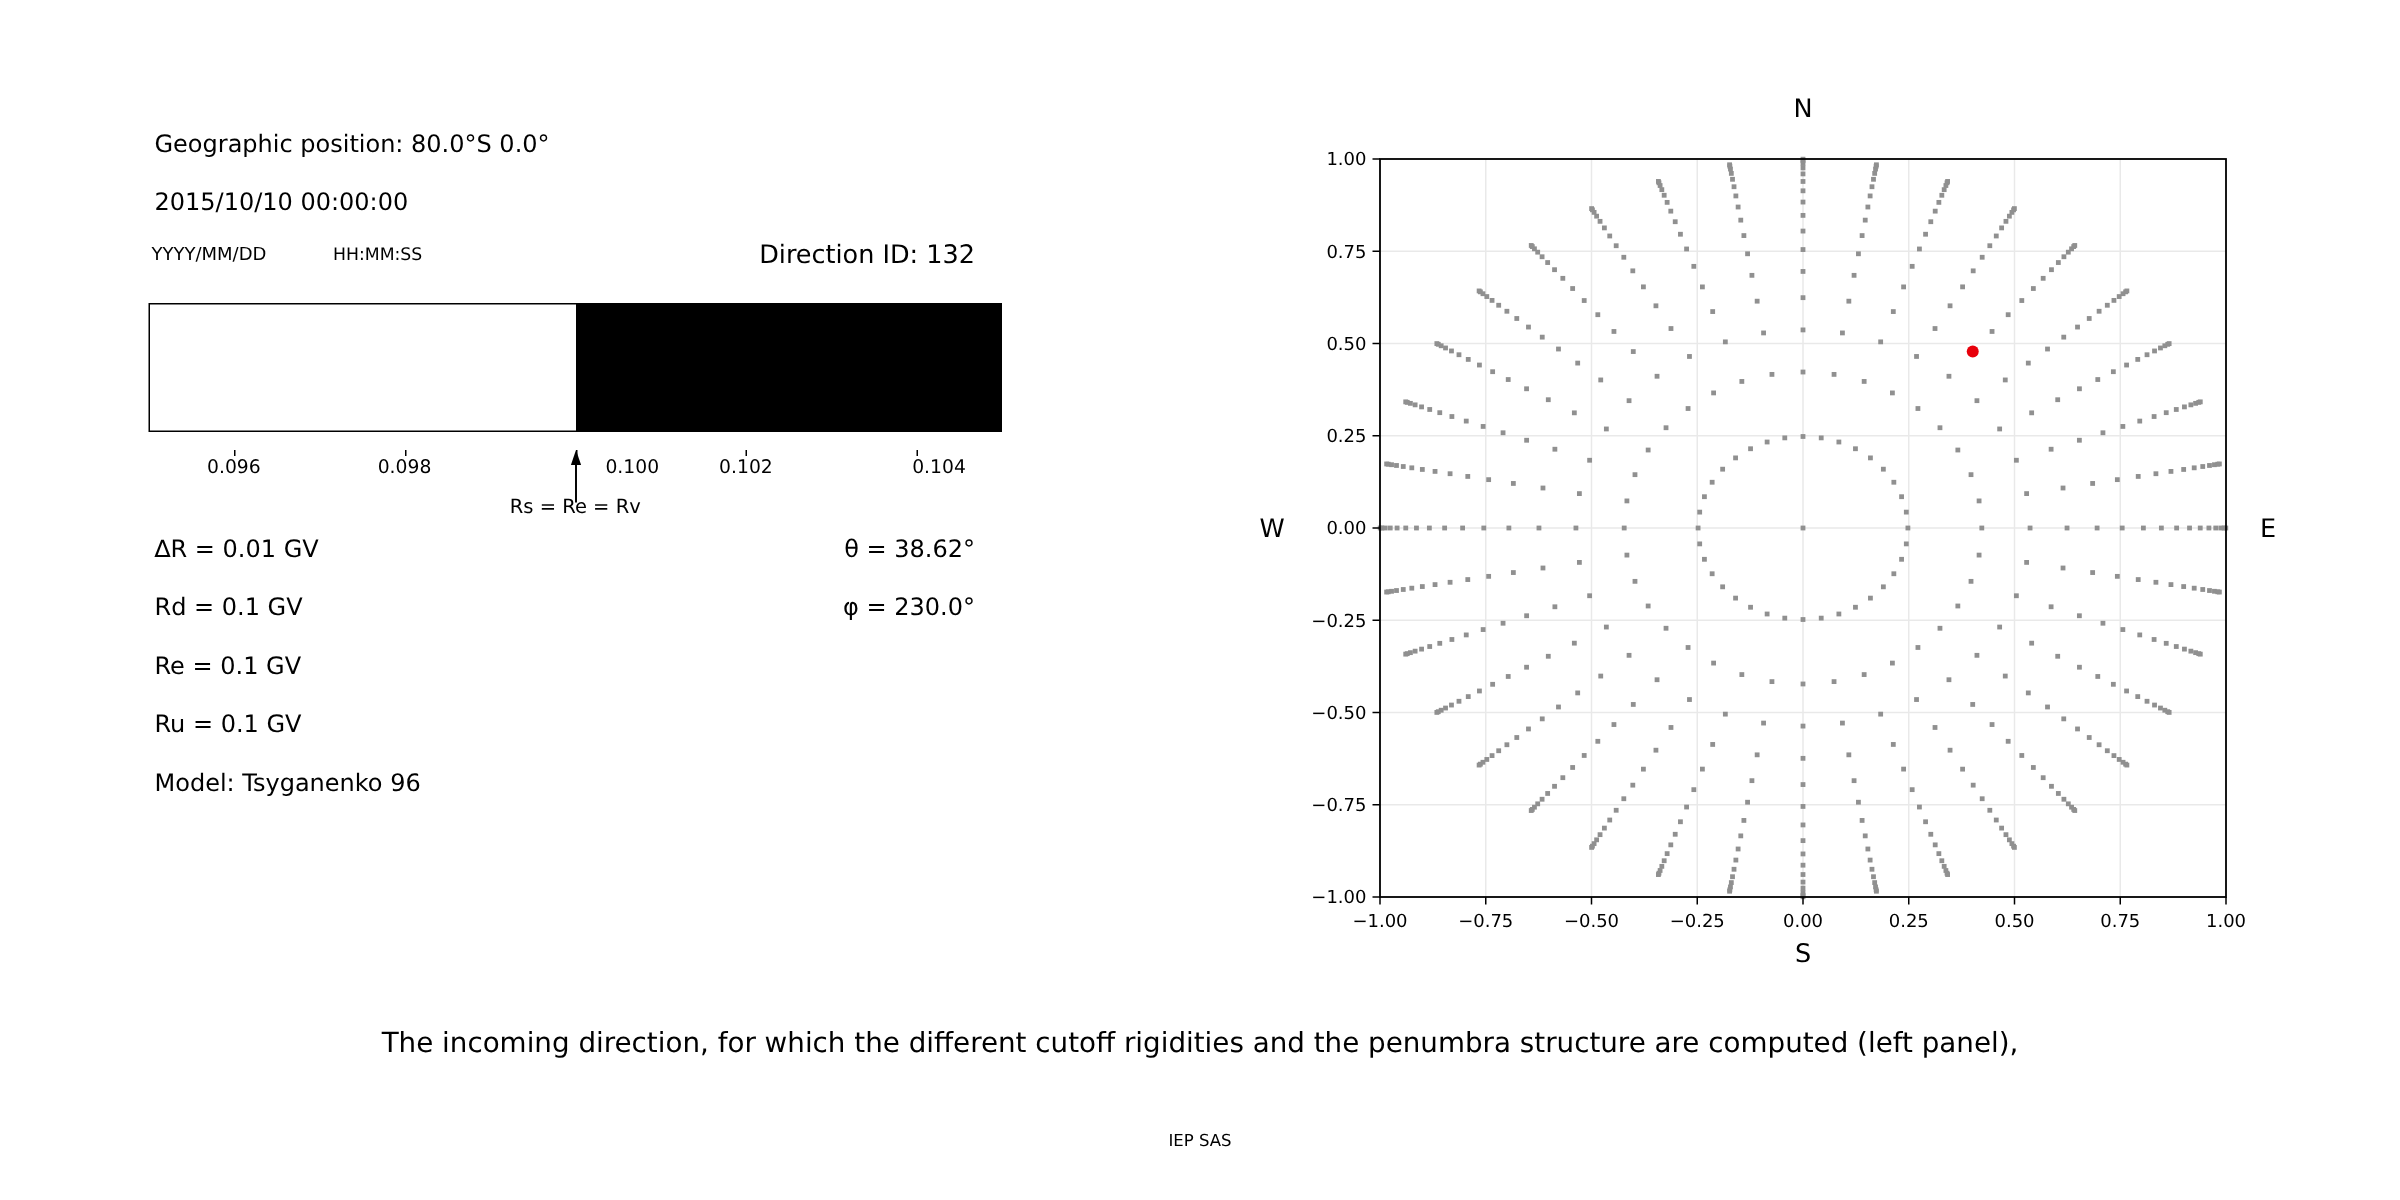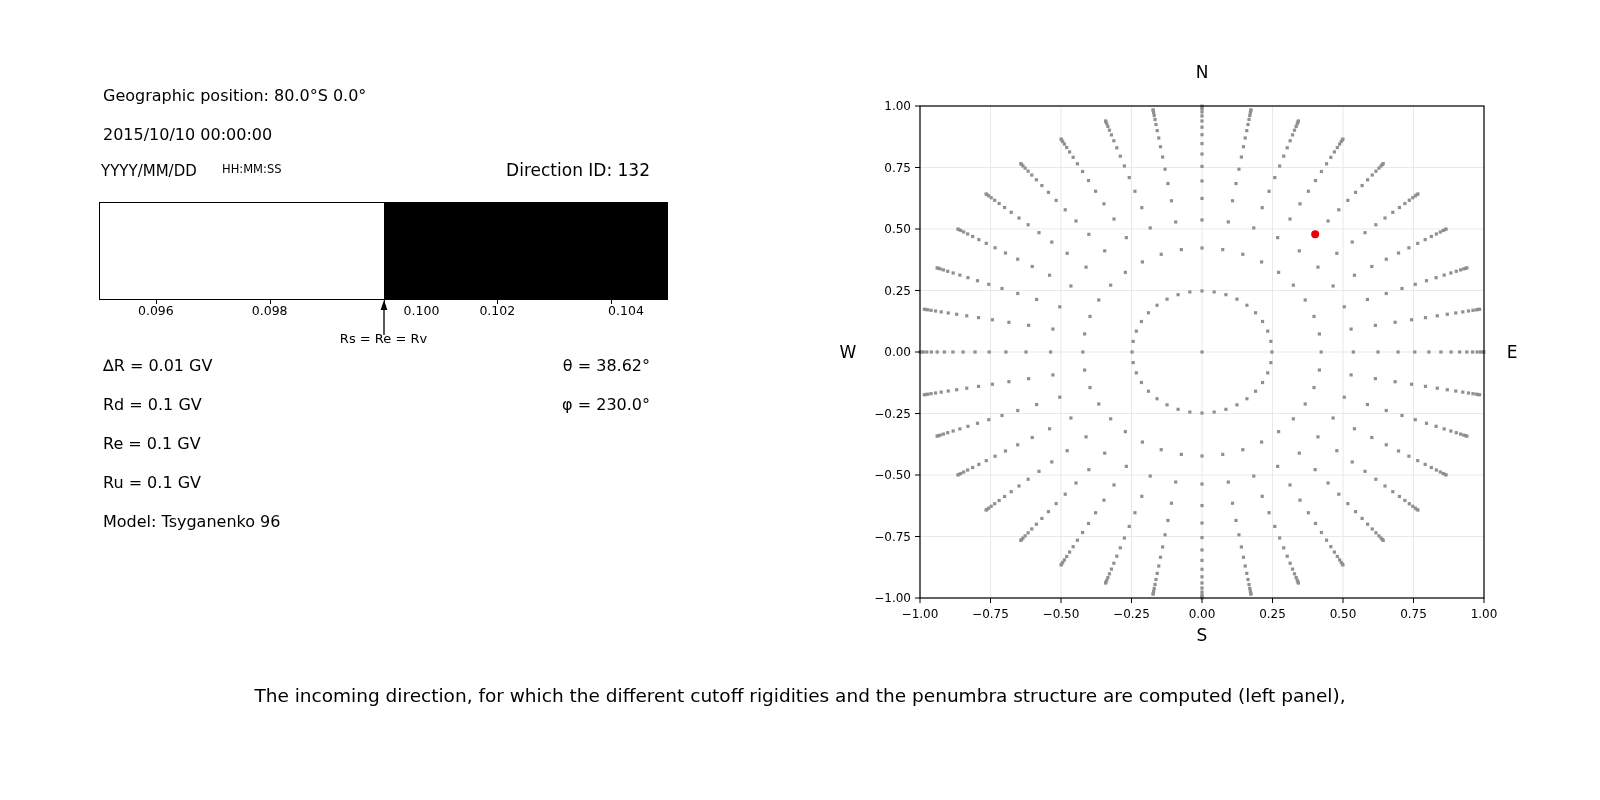--- a/index.html
+++ b/index.html
@@ -1,24 +1,24 @@
 <!DOCTYPE html>
 <html><head>
 <meta charset="utf-8">
 <style>
   html,body{margin:0;padding:0;background:#fff;}
   .page{position:relative;width:1600px;height:800px;background:#ffffff;overflow:hidden;
         font-family:"DejaVu Sans",sans-serif;color:#000;}
   .abs{position:absolute;white-space:nowrap;}
   .geo{left:103px;top:86px;font-size:16px;}
   .datetime{left:103px;top:125px;font-size:16px;}
-  .fmt-date{left:101px;top:162px;font-size:15px;}
+  .fmt-date{left:101px;top:162px;font-size:12px;}
   .fmt-time{left:222px;top:162px;font-size:11.5px;}
   .dir-id{right:950px;top:160px;font-size:17px;}
-  #penumbra{position:absolute;left:99px;top:202px;width:569px;height:98px;}
+  #penumbra{position:absolute;left:99px;top:202px;width:569px;height:86px;}
   .pen-seg{position:absolute;top:0;bottom:0;}
   .pen-frame{position:absolute;inset:0;border:1.2px solid #000;}
   .pen-tick{position:absolute;top:98px;width:1px;height:4px;background:#000;}
   .pen-label{position:absolute;top:101px;transform:translateX(-50%);font-size:12.5px;}
   #rv-arrow{position:absolute;top:300px;}
   #rv-label{position:absolute;top:331px;transform:translateX(-50%);font-size:13px;}
   .param{left:103px;font-size:16px;}
   .p0{top:356px}.p1{top:395px}.p2{top:434px}.p3{top:473px}.p4{top:512px}
   .angle{right:950px;font-size:16px;}
   .a0{top:356px}.a1{top:395px}
@@ -714,14 +714,15 @@
           <text x="111" y="70.2" text-anchor="end">1.00</text>
         </g>
       </g>
     <text class="compass" x="402" y="38" text-anchor="middle">N</text>
     <text class="compass" x="402" y="601" text-anchor="middle">S</text>
     <text class="compass" x="48" y="318" text-anchor="middle">W</text>
     <text class="compass" x="712" y="318" text-anchor="middle">E</text>
   </svg>
 
   <div class="abs cap cap1">The incoming direction, for which the different cutoff rigidities and the penumbra structure are computed (left panel),</div>
+  <div class="abs cap credit">IEP SAS</div>
 
 </div>
 
 </body></html>

